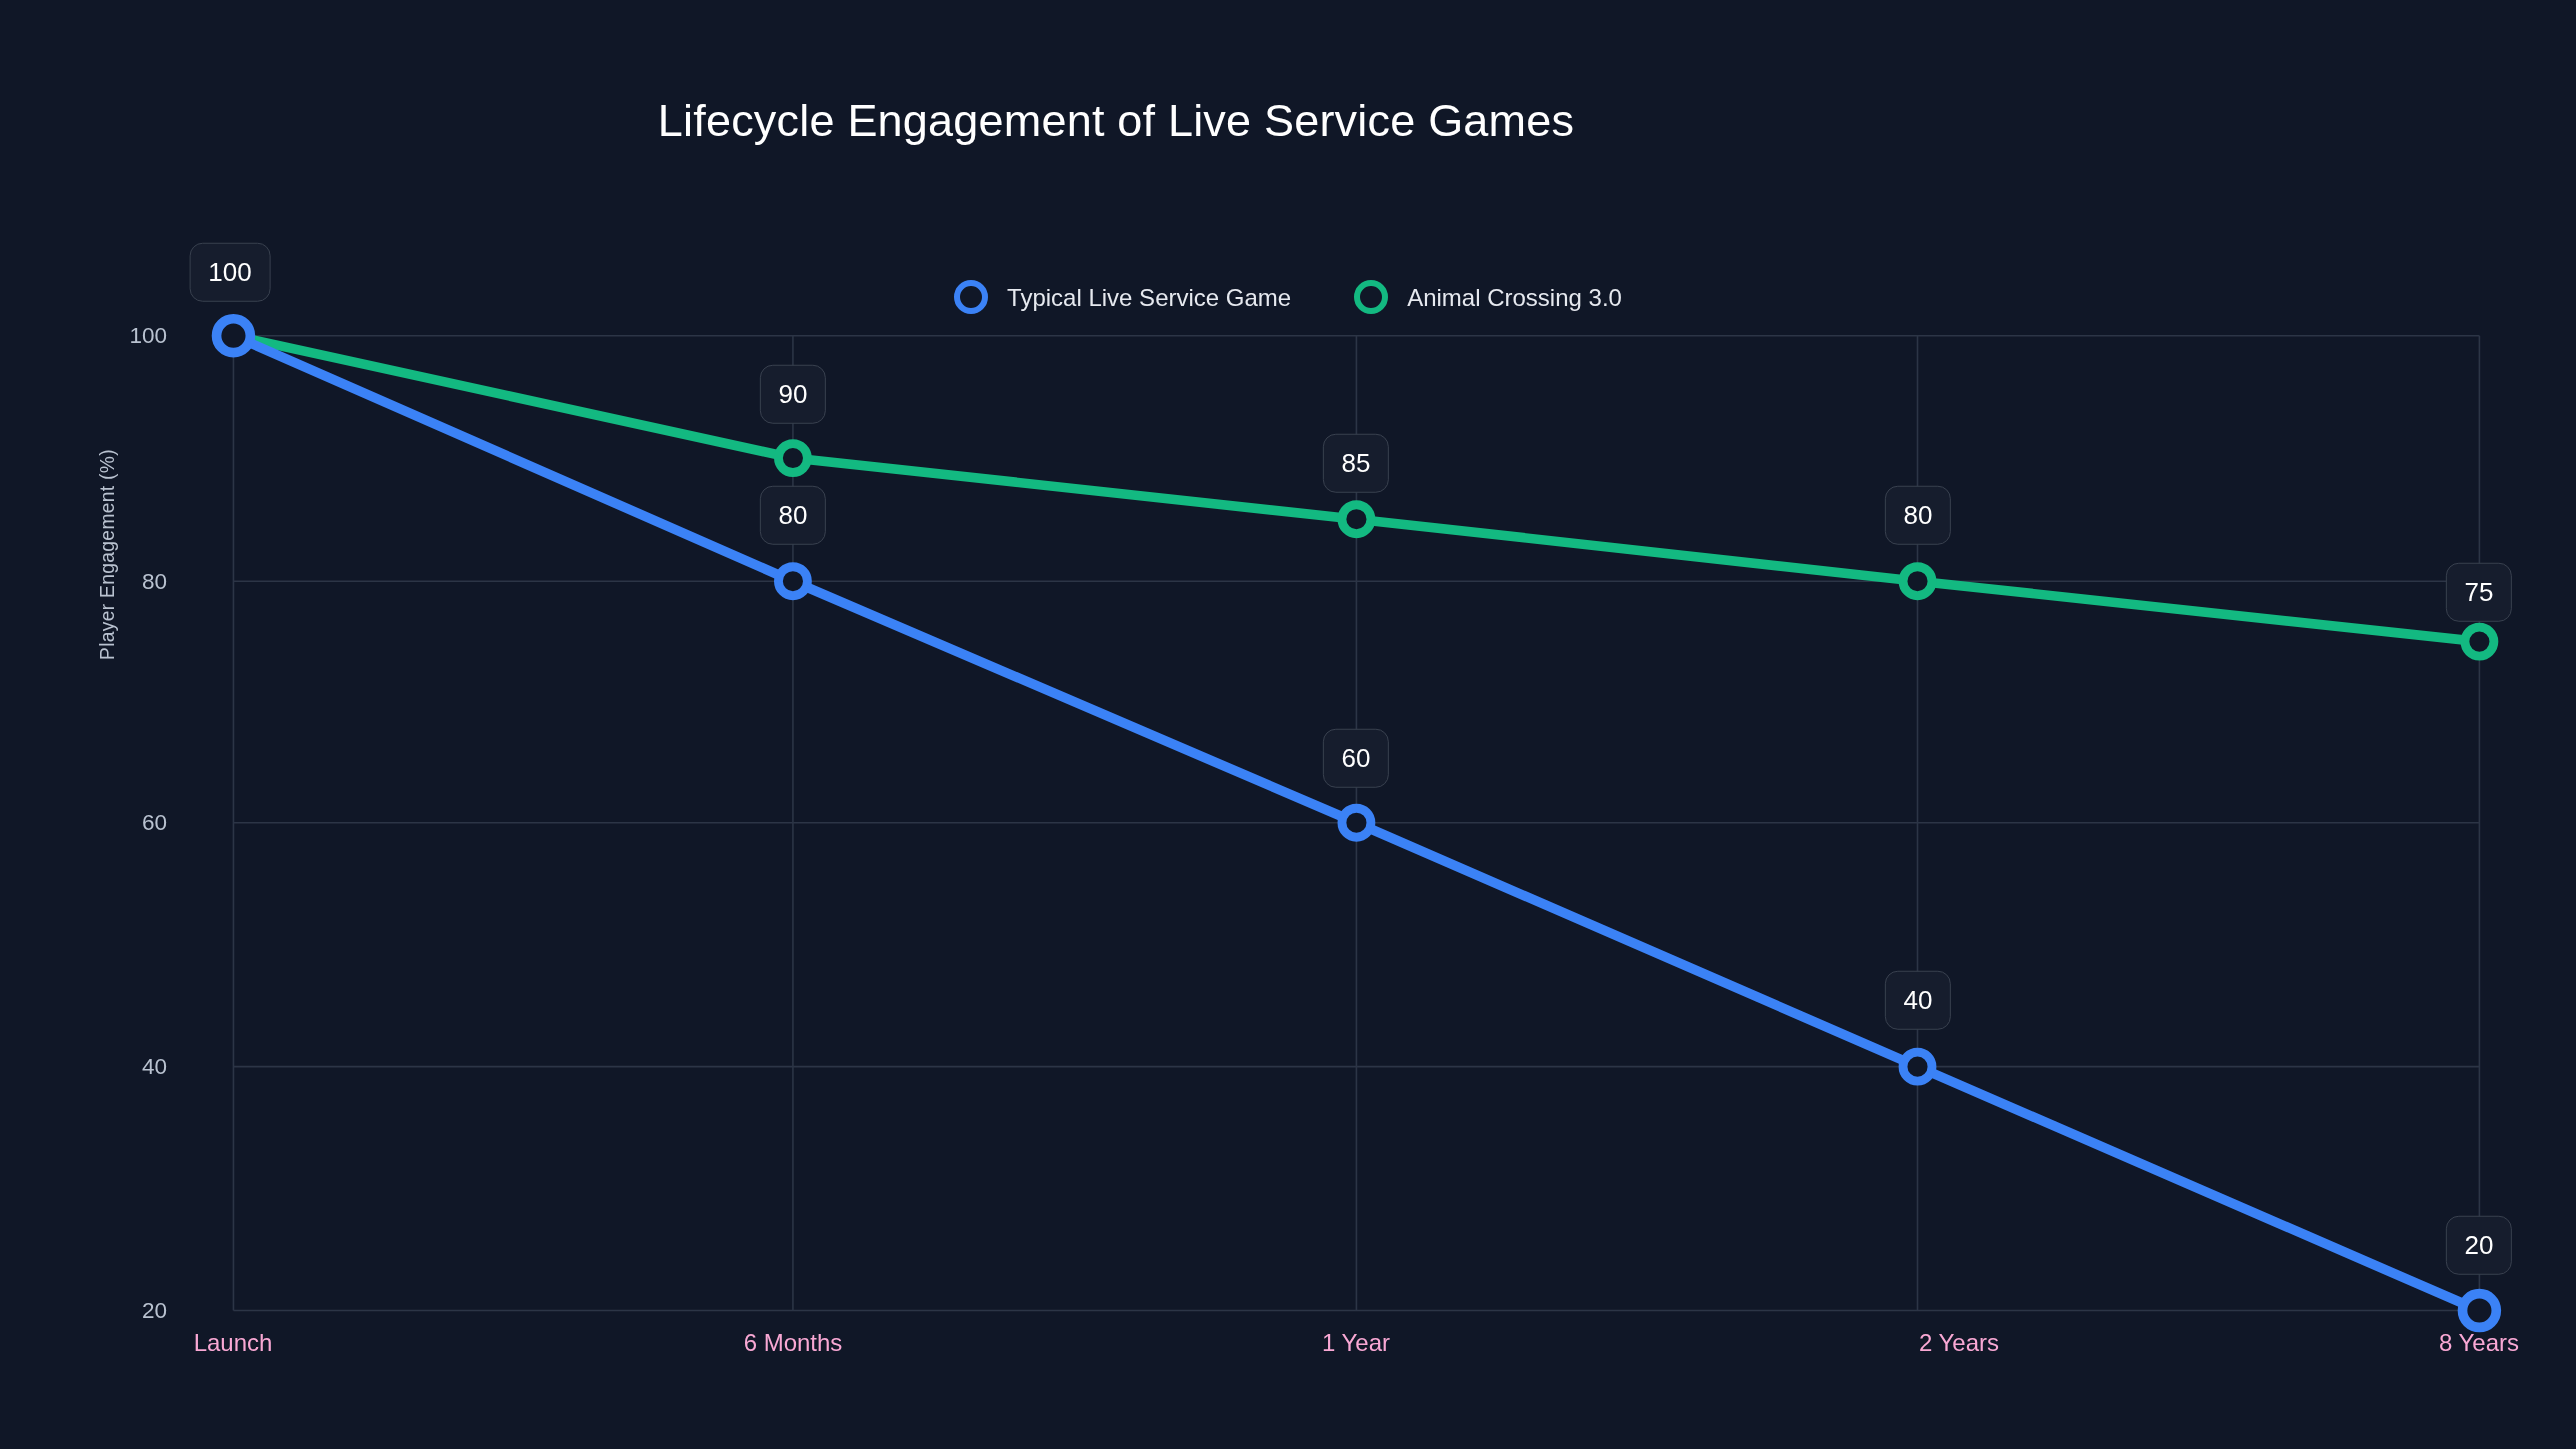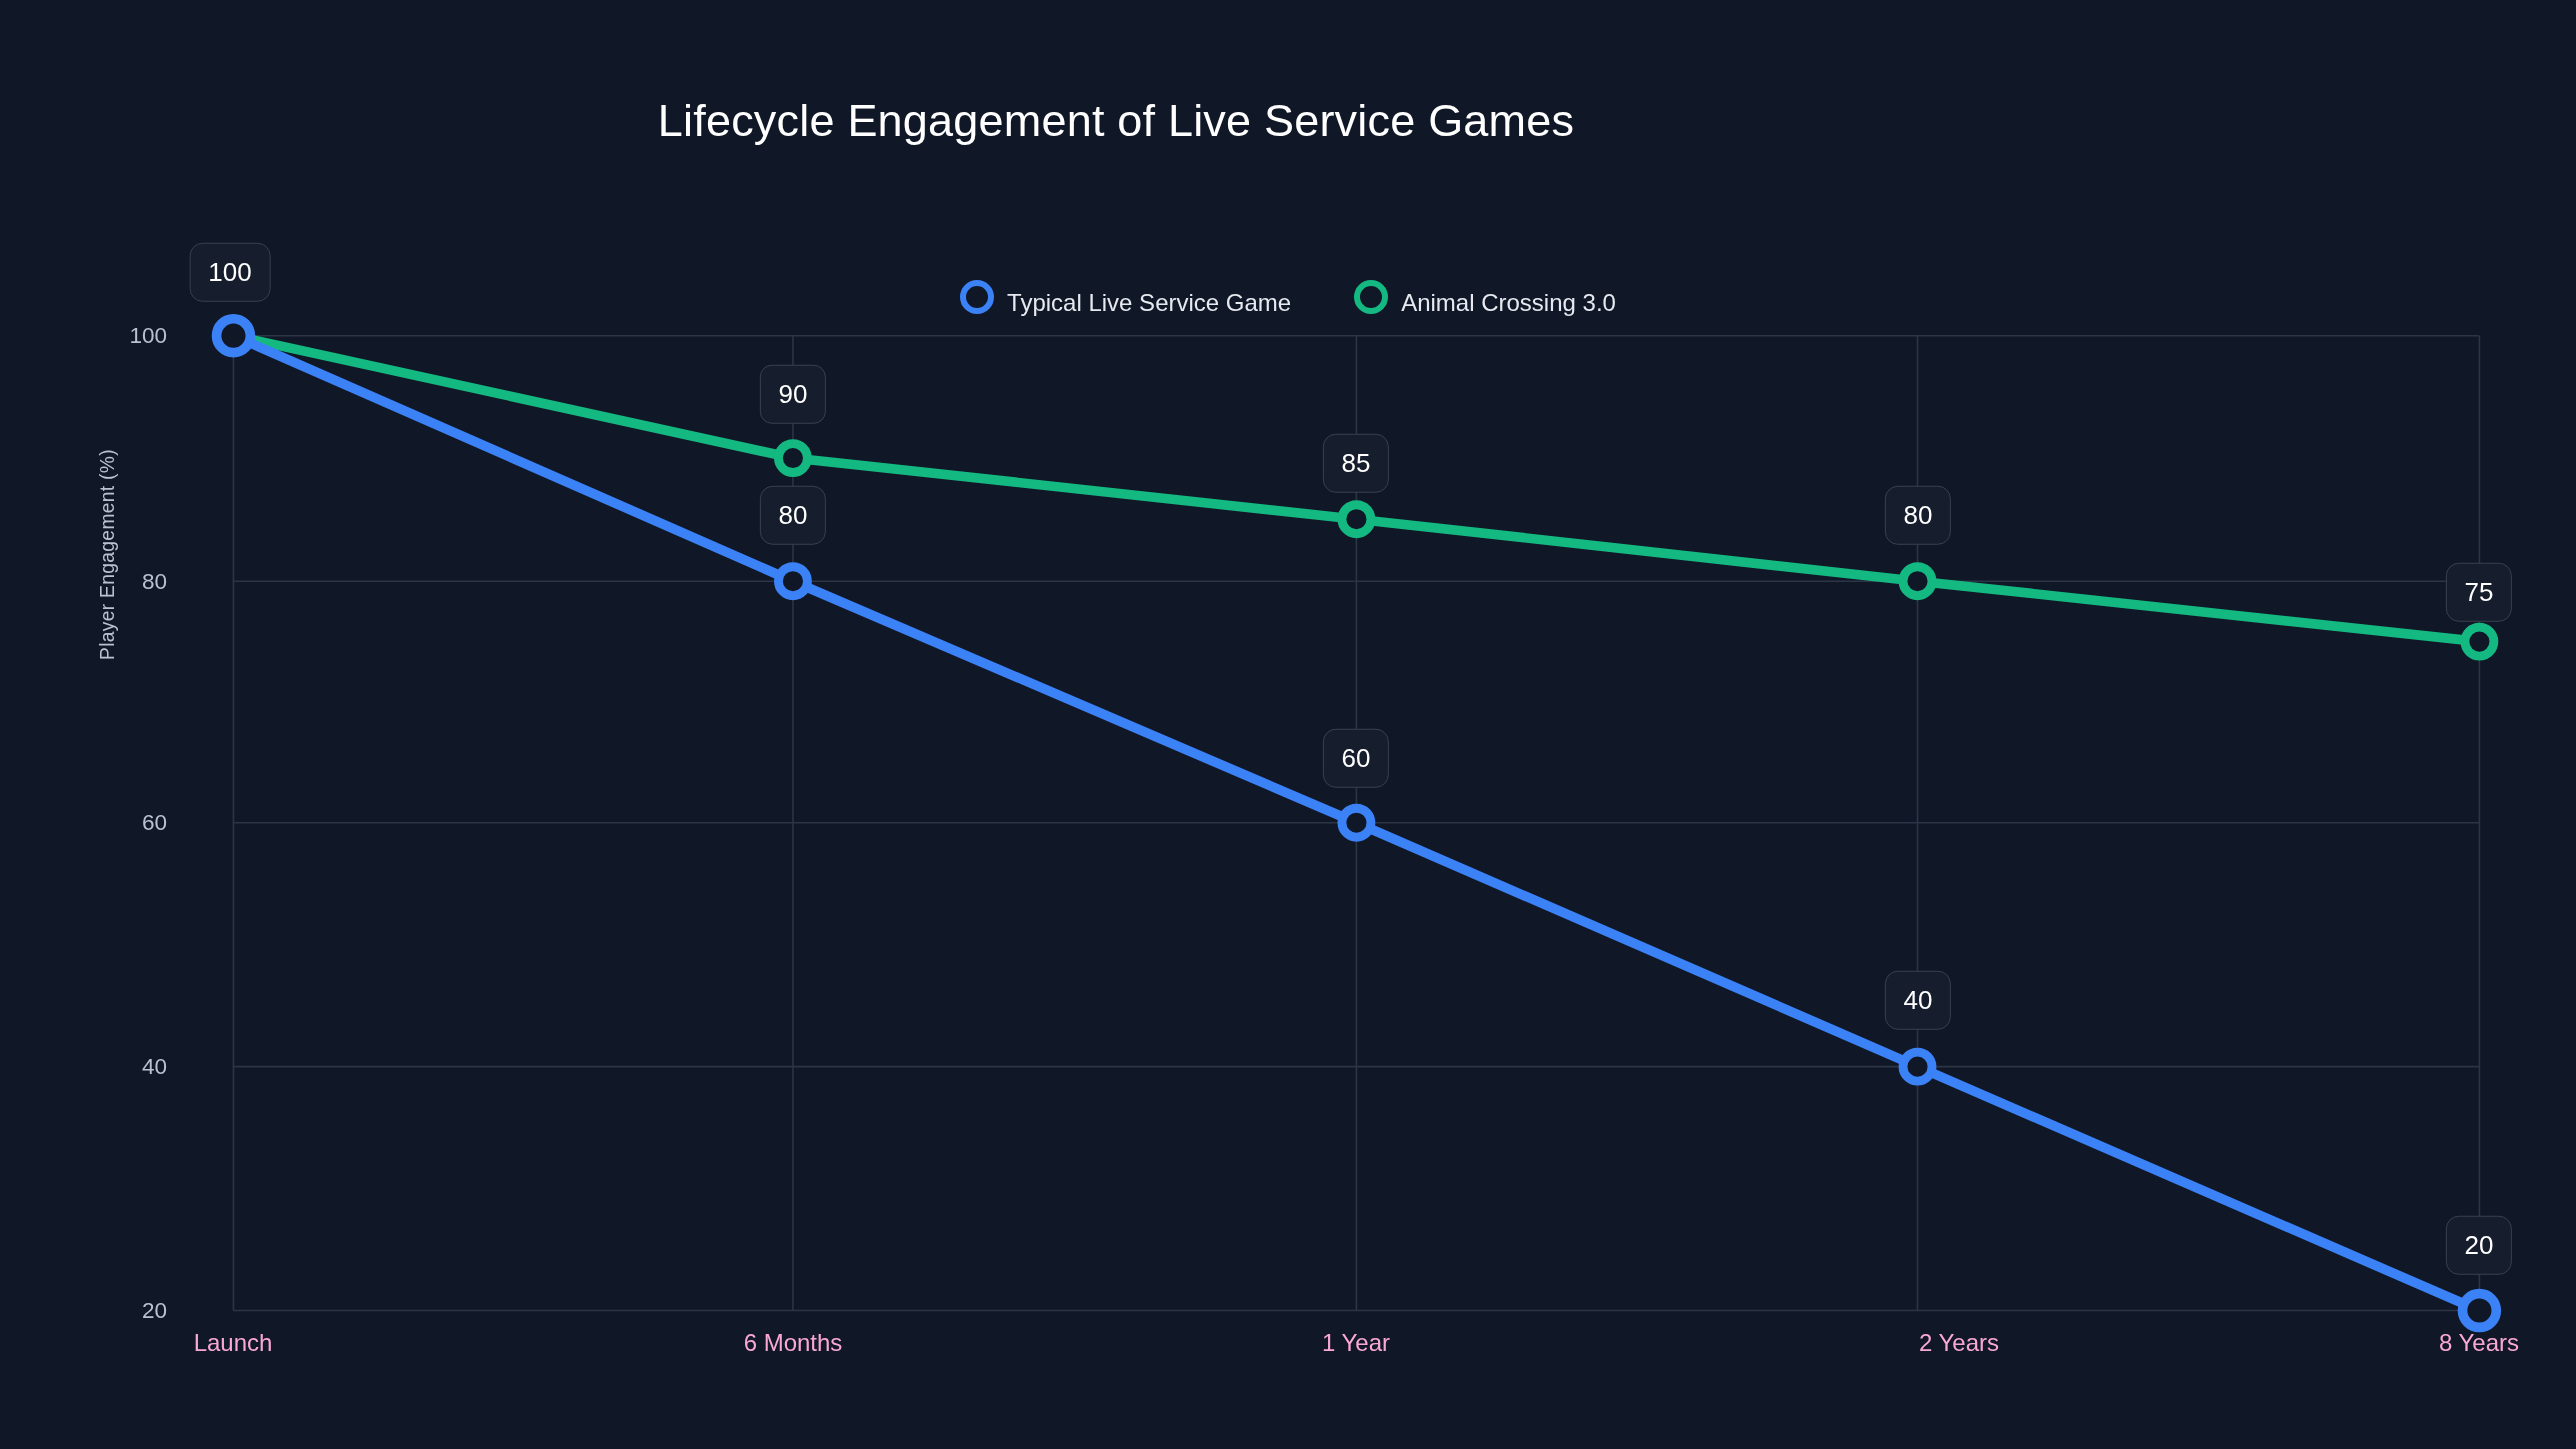--- a/index.html
+++ b/index.html
@@ -33,22 +33,22 @@
     left: 0;
     width: 2576px;
     display: flex;
     justify-content: center;
     align-items: center;
     gap: 63px;
     pointer-events: none;
   }
   .legend-item {
     display: flex;
-    align-items: flex-end;
-    gap: 13px;
+    align-items: center;
+    gap: 19px;
   }
   .legend-ring {
     width: 34px;
     height: 34px;
     border-radius: 50%;
     border-width: 6.4px;
     border-style: solid;
     background: transparent;
     flex: 0 0 auto;
   }
@@ -174,21 +174,21 @@
   <div class="ytick" style="left:95px; top:1300px;">20</div>
 
   <div class="xtick" style="left:233px;  top:1331px;">Launch</div>
   <div class="xtick" style="left:793px;  top:1331px;">6 Months</div>
   <div class="xtick" style="left:1356px; top:1331px;">1 Year</div>
   <div class="xtick" style="left:1959px; top:1331px;">2 Years</div>
   <div class="xtick" style="left:2479px; top:1331px;">8 Years</div>
 
   <div class="pt-label" style="left:230px; top:272px;">100</div>
 
-  <div class="pt-label" style="left:793px; top:394px;border-radius:12px;">90</div>
+  <div class="pt-label" style="left:793px; top:394px;">90</div>
   <div class="pt-label" style="left:793px; top:515px;">80</div>
 
   <div class="pt-label" style="left:1356px; top:463px;">85</div>
   <div class="pt-label" style="left:1356px; top:758px;">60</div>
 
   <div class="pt-label" style="left:1918px; top:515px;">80</div>
   <div class="pt-label" style="left:1918px; top:1000px;">40</div>
 
   <div class="pt-label" style="left:2479px; top:592px;">75</div>
   <div class="pt-label" style="left:2479px; top:1245px;">20</div>

